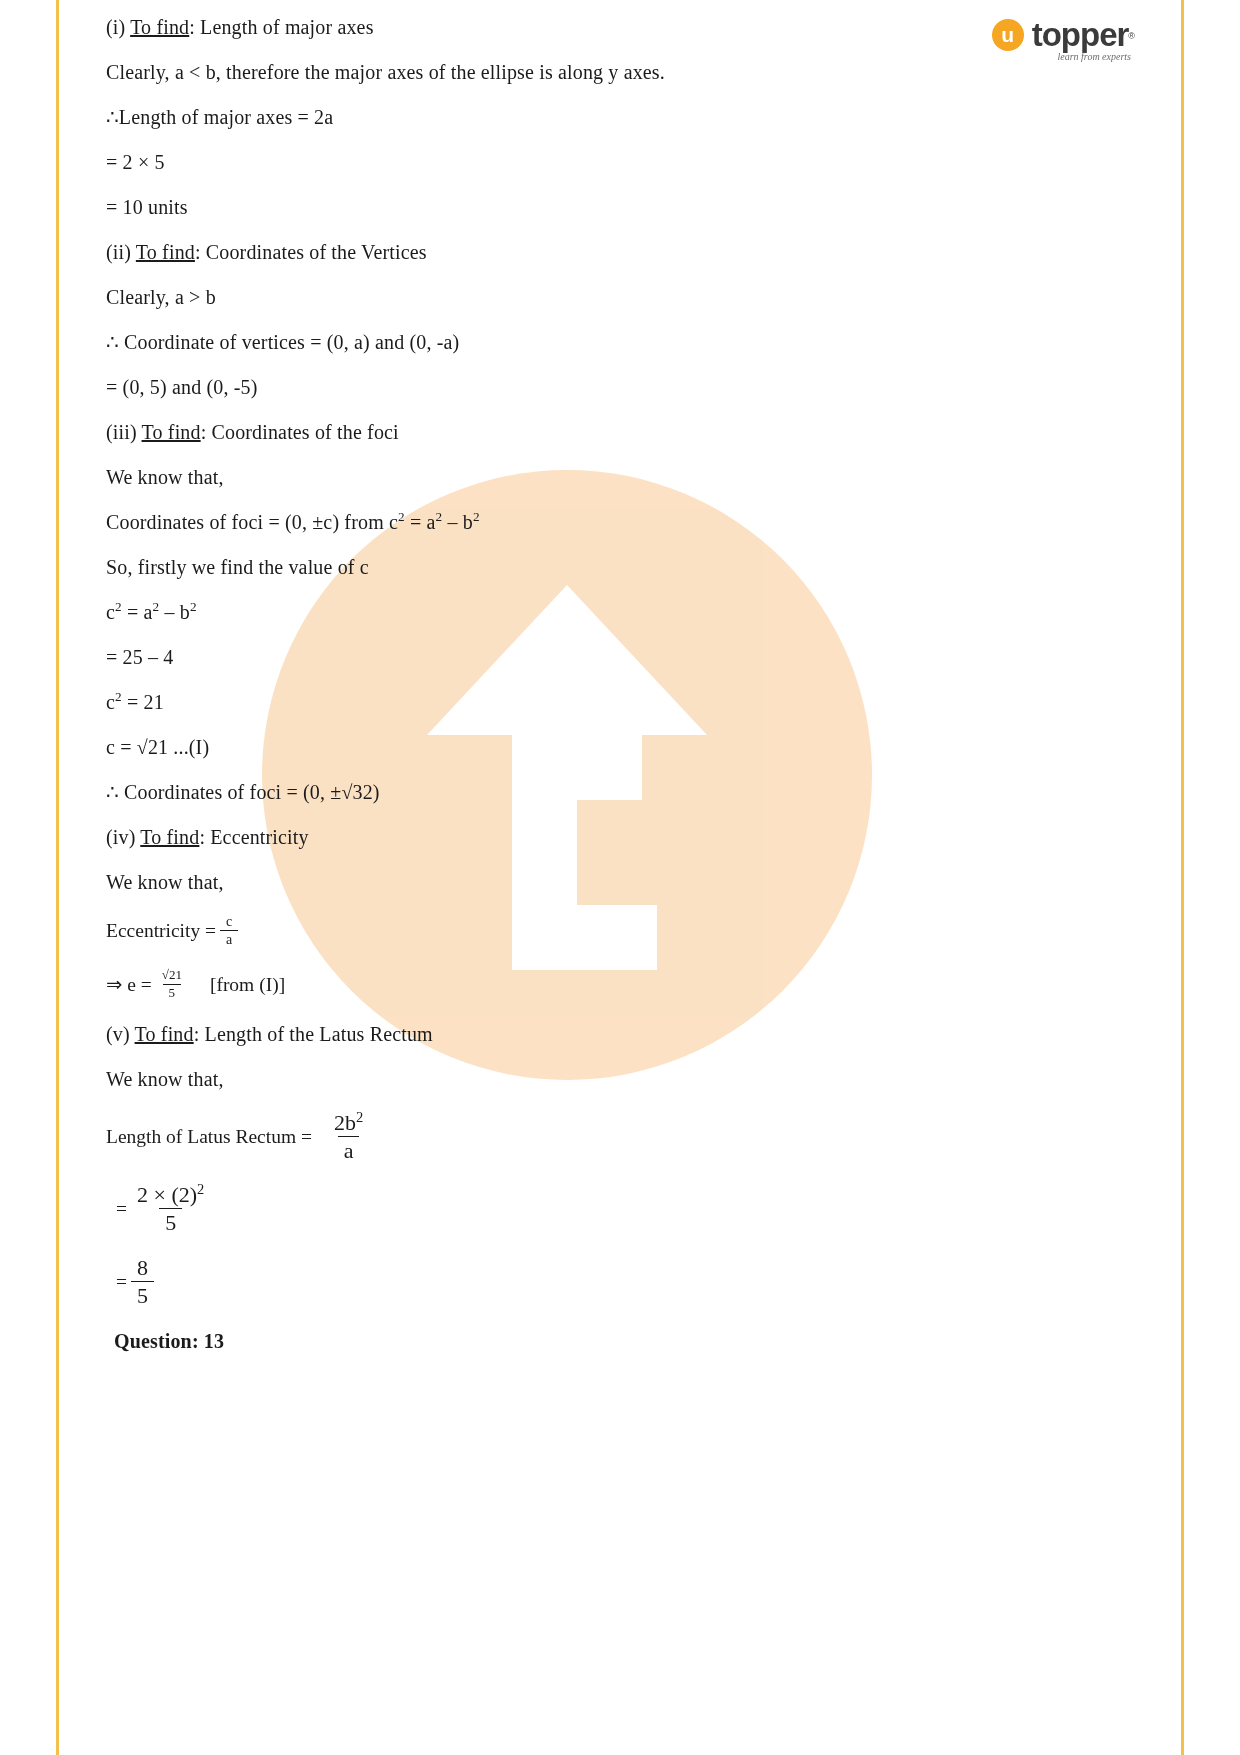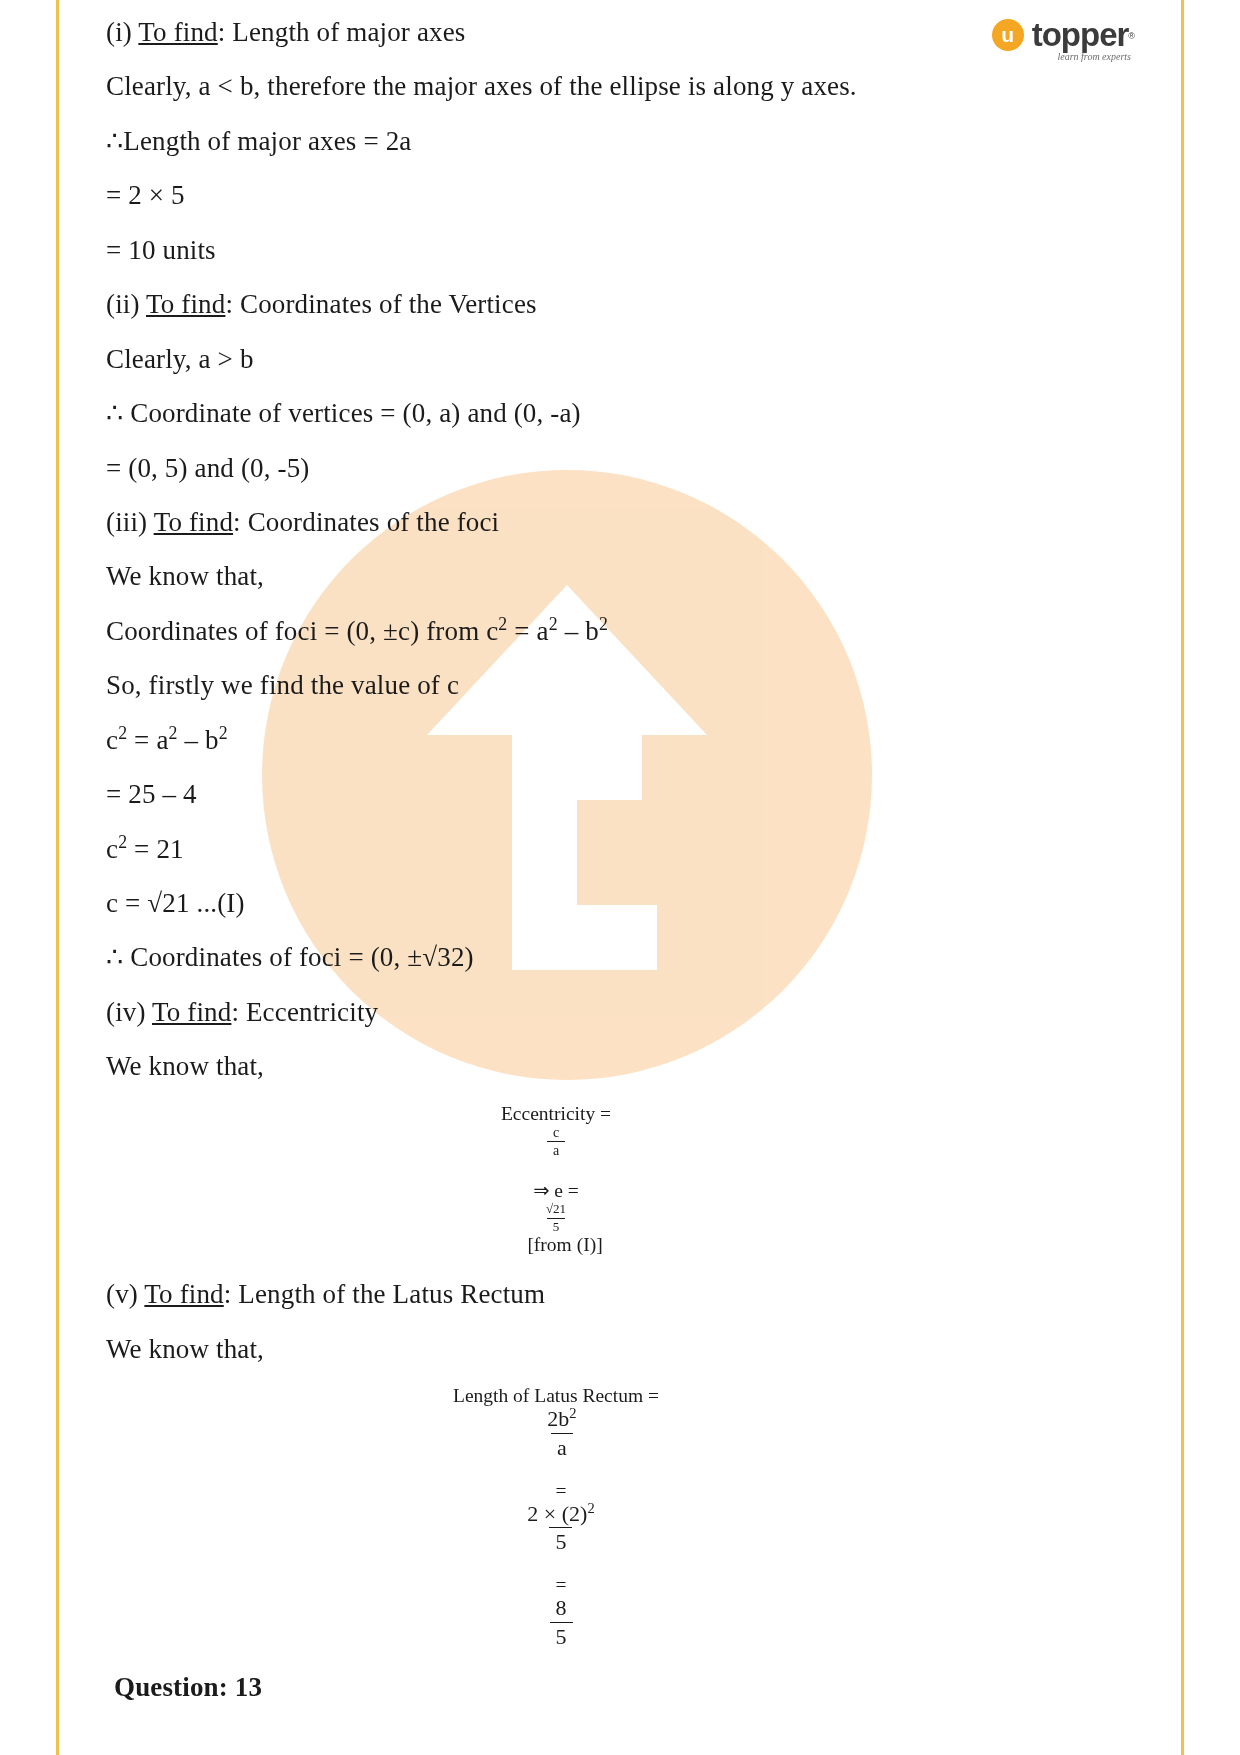--- a/index.html
+++ b/index.html
@@ -104,21 +104,21 @@
     white-space: nowrap;
   }
   .content {
     position: absolute;
     left: 106px;
     top: 14px;
     width: 900px;
     z-index: 2;
   }
   .line {
-    font-size: 27px;
+    font-size: 20px;
     color: #1b1b1b;
     line-height: 1.35;
     margin: 0 0 18px 0;
     white-space: pre-wrap;
     letter-spacing: 0.15px;
   }
   .line.bold {
     font-weight: bold;
   }
   .u {
@@ -128,21 +128,20 @@
     font-size: 0.66em;
     vertical-align: super;
     line-height: 0;
   }
   .frac-line {
     display: flex;
     align-items: center;
     margin: 0 0 20px 0;
     font-size: 19.5px;
     color: #1b1b1b;
-    flex-direction: column;
   }
   .frac {
     display: inline-flex;
     flex-direction: column;
     align-items: center;
     justify-content: center;
     vertical-align: middle;
     margin: 0 4px;
   }
   .frac .num {

